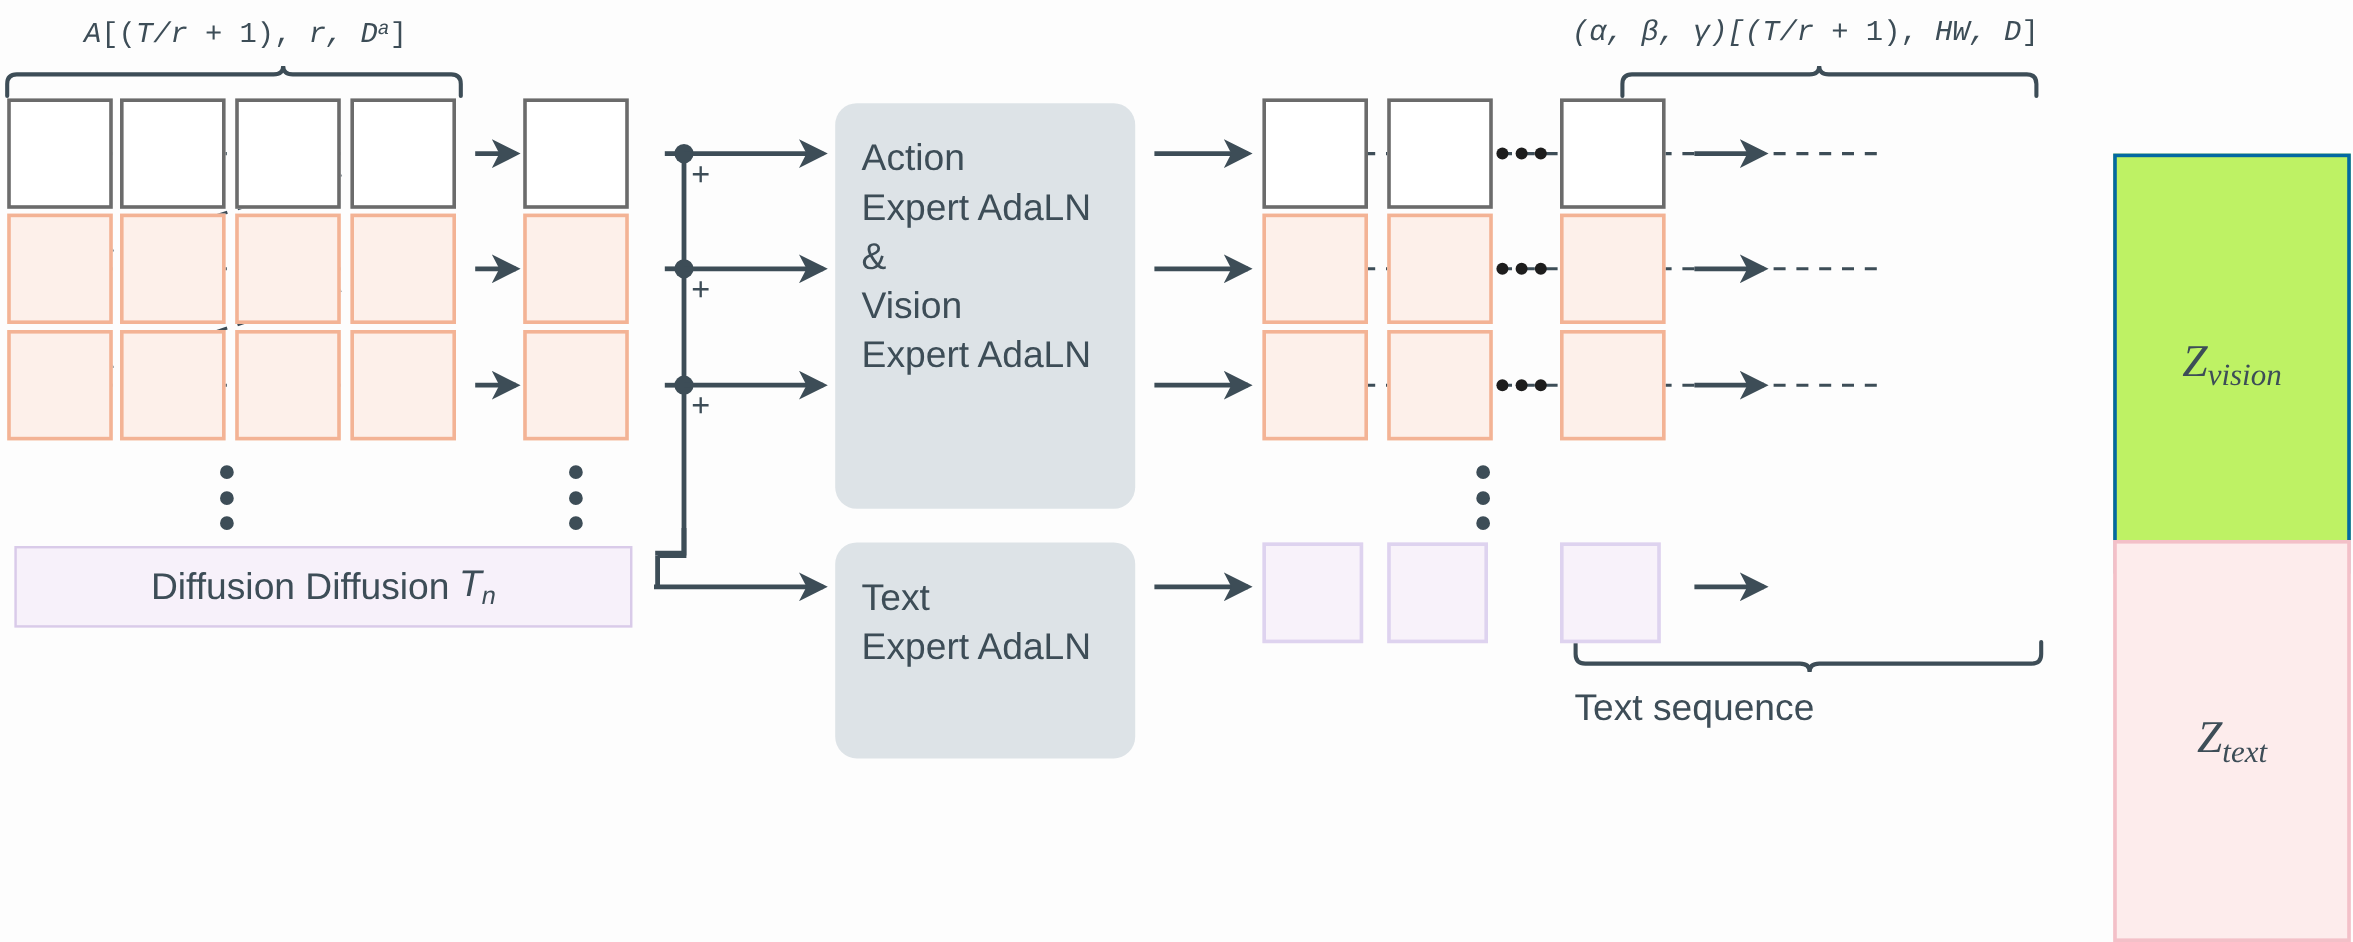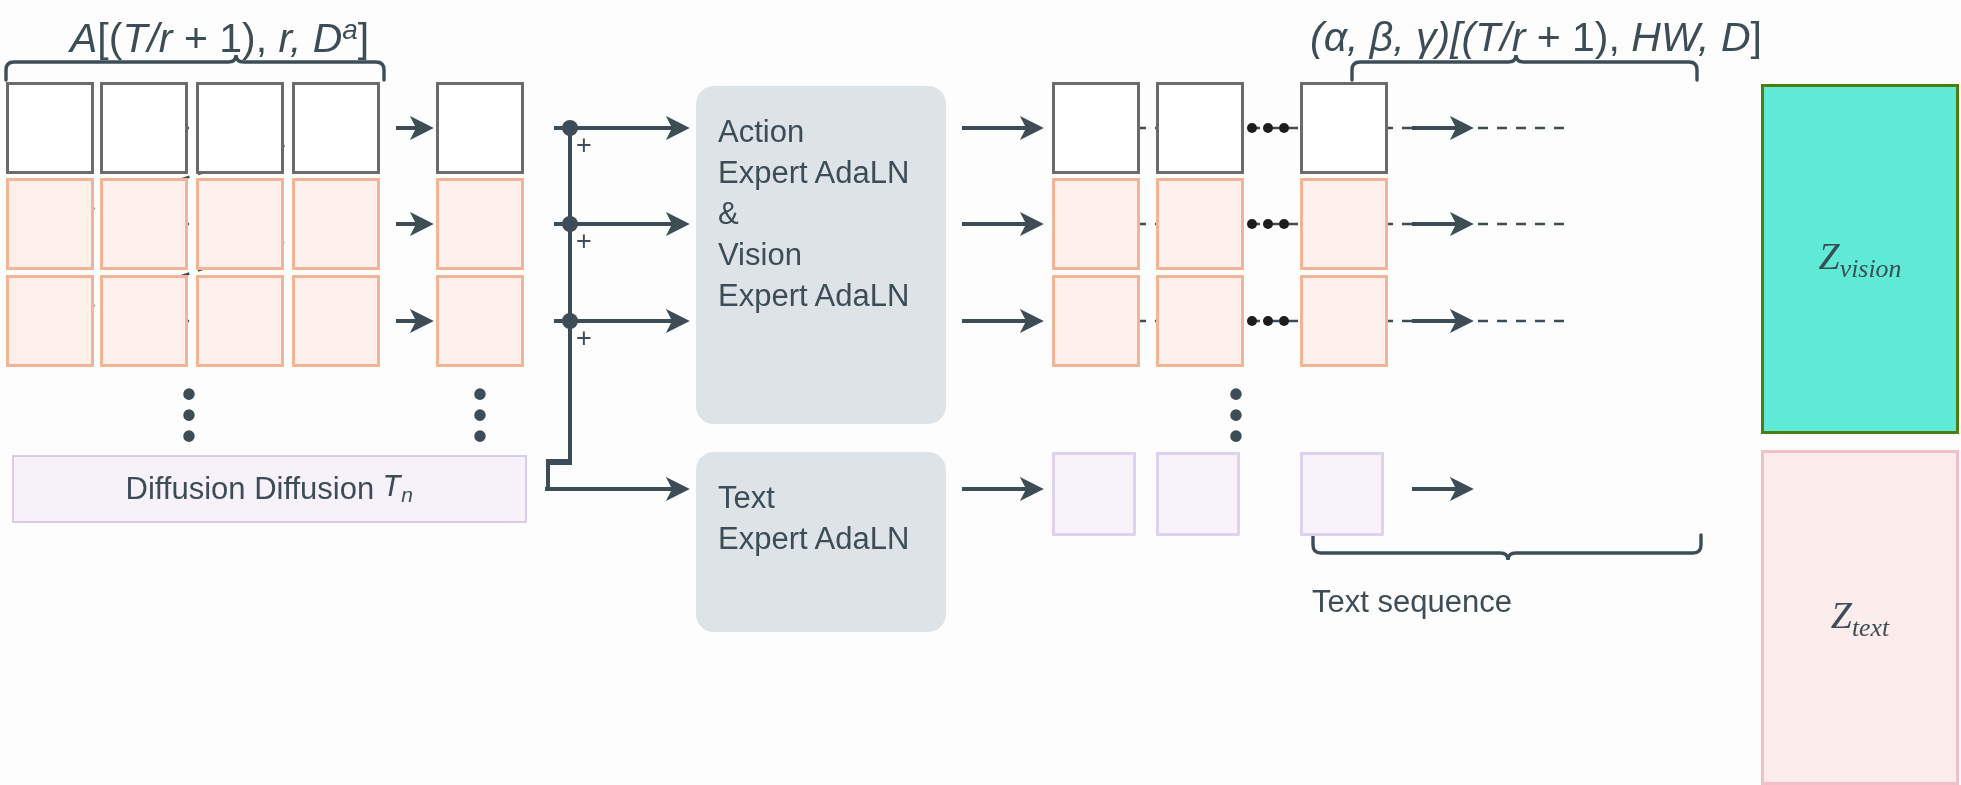--- a/index.html
+++ b/index.html
@@ -1,45 +1,45 @@
 <!DOCTYPE html>
 <html><head>
 <meta charset="utf-8">
 <style>
   html,body{margin:0;padding:0;background:#fdfdfd;}
   body{font-family:"Liberation Sans",sans-serif;}
   #stage{position:relative;width:1961px;height:785px;background:#fdfdfd;overflow:hidden;}
   .abs{position:absolute;}
   .mathlabel{
-    font-family:Liberation Sans, sans-serif;
+    font-family:Liberation Mono, monospace;
     font-style:italic;
     color:#3d4d57;
-    font-size:41px;
+    font-size:24px;
     white-space:nowrap;
   }
   .mathlabel .up{font-style:normal;}
   .sub{font-size:0.68em;vertical-align:-0.30em;font-style:italic;}
   .sup{font-size:0.68em;vertical-align:0.45em;font-style:italic;}
   .cell{box-sizing:border-box;}
   .cell-white{background:#ffffff;border:3px solid #6b6b6b;}
   .cell-orange{background:#fdf0ea;border:3px solid #f3b395;}
   .cell-purple{background:#f8f2fa;border:3px solid #ded3ef;}
   .timestep-box{
     box-sizing:border-box;background:#f7f1fa;border:2px solid #d9cbe9;
     display:flex;align-items:center;justify-content:center;
     color:#3d4d57;font-size:31px;font-family:"Liberation Sans",sans-serif;
   }
-  .timestep-box .mi{font-family:Liberation Mono, monospace;font-style:italic;margin-left:8px;}
+  .timestep-box .mi{font-family:Liberation Sans, sans-serif;font-style:italic;margin-left:8px;}
   .expert-box{
     box-sizing:border-box;background:#dde3e7;border-radius:18px;
     color:#3d4d57;font-size:31px;line-height:1.32;
     padding:26px 0 0 22px;
   }
   .out-box{box-sizing:border-box;display:flex;align-items:center;justify-content:center;}
-  .out-vision{background:#5eead4;border:3px solid #4d7c0f;}
+  .out-vision{background:#bef264;border:3px solid #0369a1;margin-top:44px;}
   .out-text{background:#fdecec;border:3px solid #f3c0c8;}
   .out-label{
     font-family:"Liberation Serif",serif;font-style:italic;
     color:#3d4d57;font-size:38px;white-space:nowrap;
   }
   .vdots{
     color:#3d4d57;font-size:40px;line-height:0.52;font-weight:bold;
     letter-spacing:0;text-align:center;
   }
   .vdots span{display:block;}
@@ -241,21 +241,21 @@
   <div class="abs vdots" style="left:1222px;top:384px;width:28px;">
     <span>•</span>
       <span>•</span>
       <span>•</span>
   </div>
 
   <div class="abs cell cell-purple" style="left:1052px;top:452px;width:84px;height:84px;"></div>
   <div class="abs cell cell-purple" style="left:1156px;top:452px;width:84px;height:84px;"></div>
   <div class="abs cell cell-purple" style="left:1300px;top:452px;width:84px;height:84px;"></div>
 
-  <div class="abs seqlabel" style="left:1412px;top:584px;transform:translateX(-50%);text-align:center;">Text sequence</div>
+  <div class="abs seqlabel" style="left:1412px;top:572px;transform:translateX(-50%);text-align:center;">Text sequence</div>
 
   <div class="abs out-box out-vision" style="left:1761px;top:84px;width:198px;height:350px;">
     <span class="out-label"><span>Z</span><span class="sub">vision</span></span>
   </div>
 
   <div class="abs out-box out-text" style="left:1761px;top:450px;width:198px;height:335px;justify-content:center;">
     <span class="out-label"><span>Z</span><span class="sub">text</span></span>
   </div>
 
 </div>

